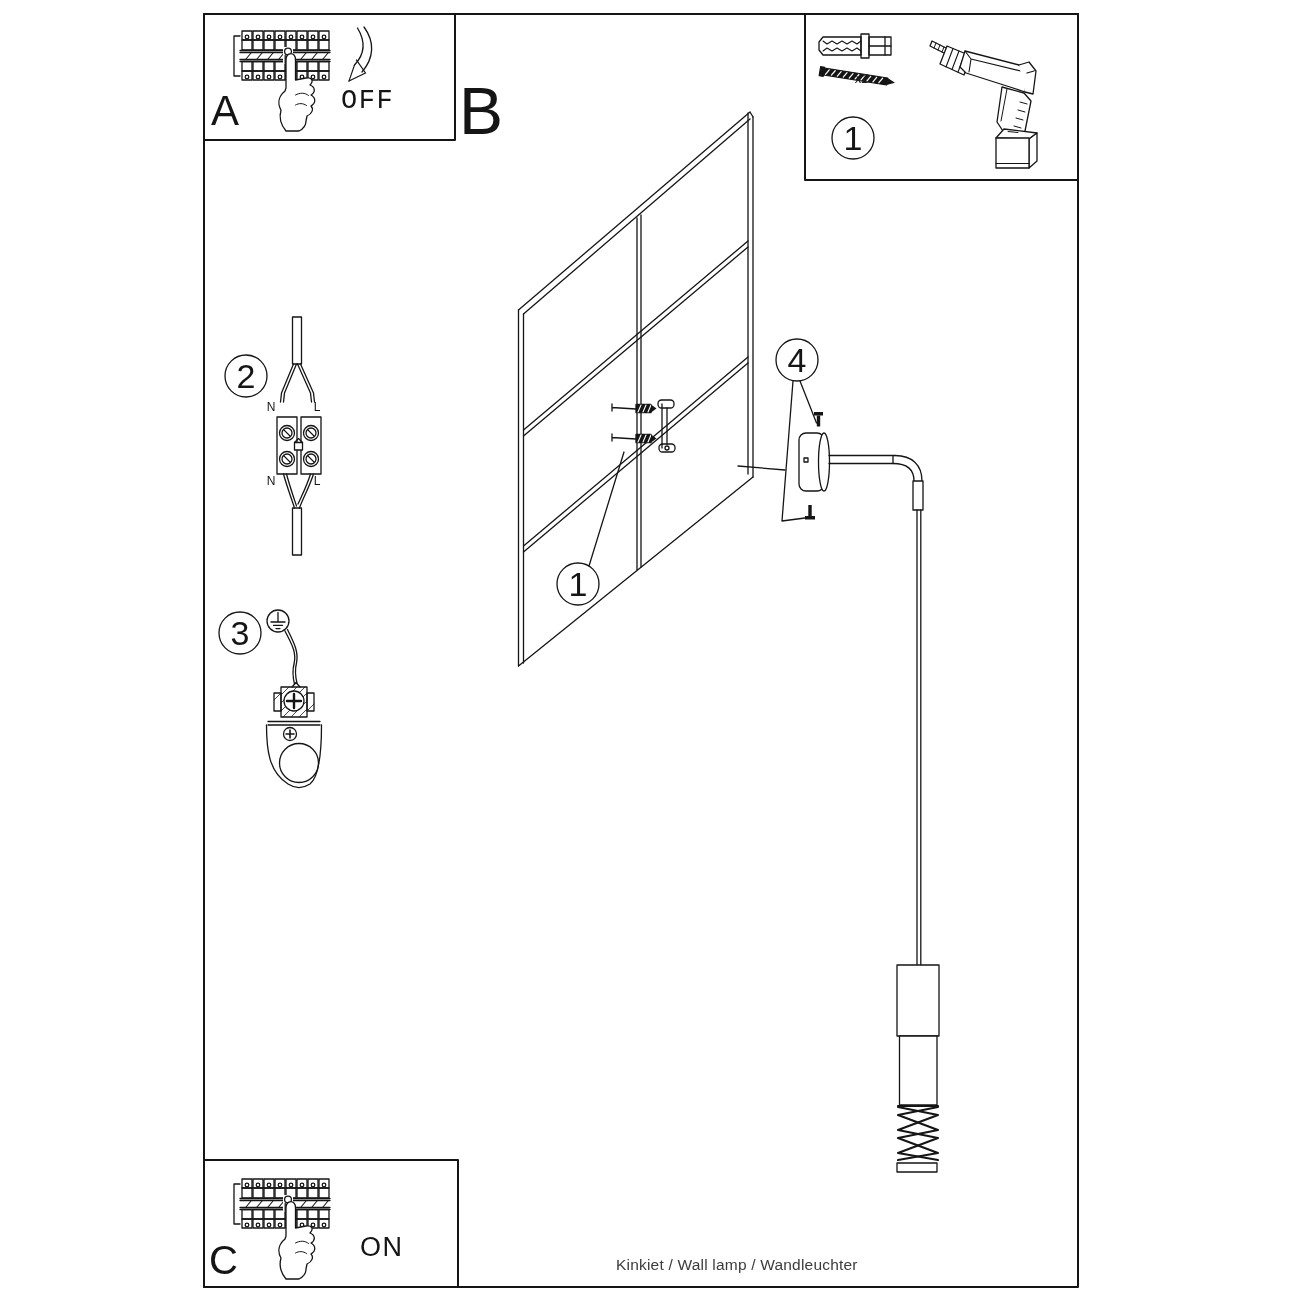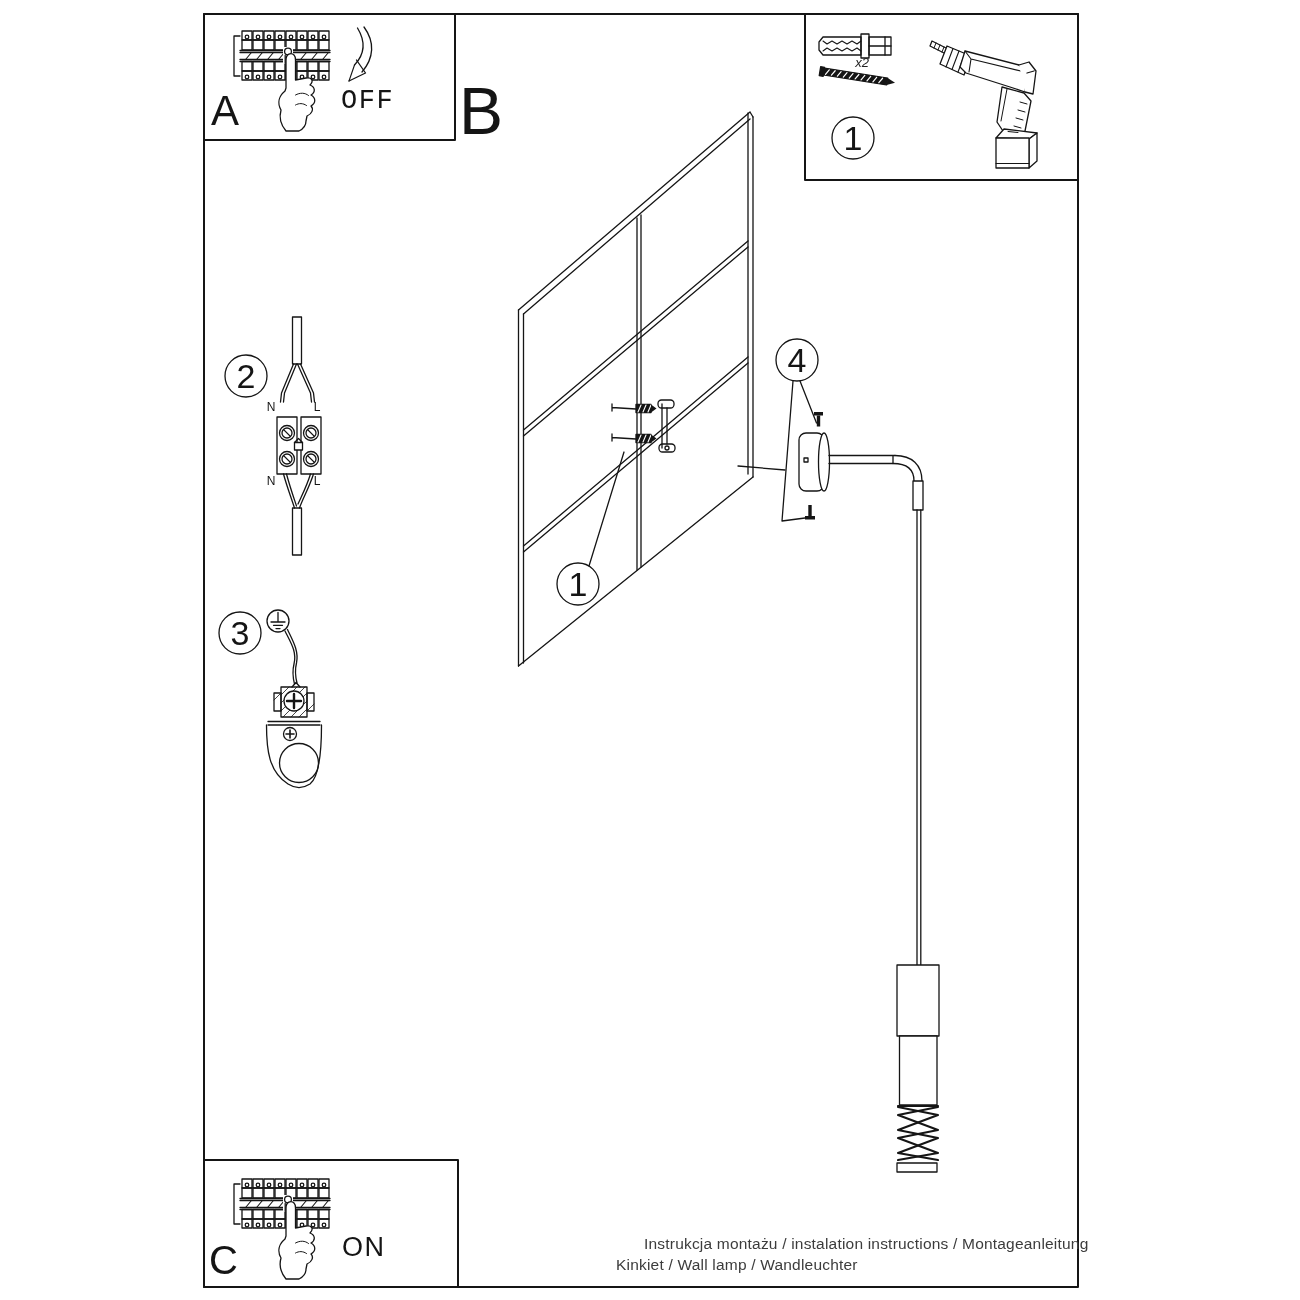--- a/index.html
+++ b/index.html
@@ -5,23 +5,23 @@
   html,body{margin:0;padding:0;background:#fff;}
   #canvas{position:relative;width:1300px;height:1300px;background:#fff;overflow:hidden;
           font-family:"Liberation Sans",sans-serif;color:#111;}
   #art{position:absolute;left:0;top:0;}
   .txt{position:absolute;line-height:1;white-space:pre;color:#151515;}
   .center{transform:translate(-50%,-54%);}
   .letter-a{left:211px;top:90px;font-size:42px;}
   .letter-b{left:459px;top:78px;font-size:66px;}
   .letter-c{left:209px;top:1240px;font-size:40px;}
   .word-off{left:341px;top:88px;font-size:27px;letter-spacing:1.5px;font-family:Liberation Mono, monospace;}
-  .word-on{left:342px;top:1234px;font-size:27px;letter-spacing:1.5px;}
+  .word-on{left:360px;top:1234px;font-size:27px;letter-spacing:1.5px;}
   .callout{font-size:34px;}
-  .qty{font-size:13px;font-style:italic;color:#222;}
+  .qty{font-size:13px;font-style:italic;color:#222;margin-top:16px;}
   .wire-label{font-size:12px;}
   .footer-line{font-size:15.5px;color:#3c3c3c;letter-spacing:.2px;}
 </style>
 </head>
 <body>
 
 <div id="canvas">
 
 <svg id="art" width="1300" height="1300" viewBox="0 0 1300 1300" fill="none" stroke="#151515" stroke-width="1.3" stroke-linecap="round" stroke-linejoin="round">
 
@@ -285,16 +285,15 @@
 <div class="txt callout center" style="left:578px;top:585px;">1</div>
 <div class="txt callout center" style="left:246px;top:377px;">2</div>
 <div class="txt callout center" style="left:240px;top:634px;">3</div>
 <div class="txt callout center" style="left:797px;top:361px;">4</div>
 
 <div class="txt wire-label center" style="left:271px;top:407px;">N</div>
 <div class="txt wire-label center" style="left:317px;top:407px;">L</div>
 <div class="txt wire-label center" style="left:271px;top:481px;">N</div>
 <div class="txt wire-label center" style="left:317px;top:481px;">L</div>
 
-<div class="txt footer-line" style="left:644px;top:1236px;">Instrukcja montażu / instalation instructions / Montageanleitung</div>
 <div class="txt footer-line" style="left:616px;top:1257px;">Kinkiet / Wall lamp / Wandleuchter</div>
 
 </div>
 
 </body></html>

